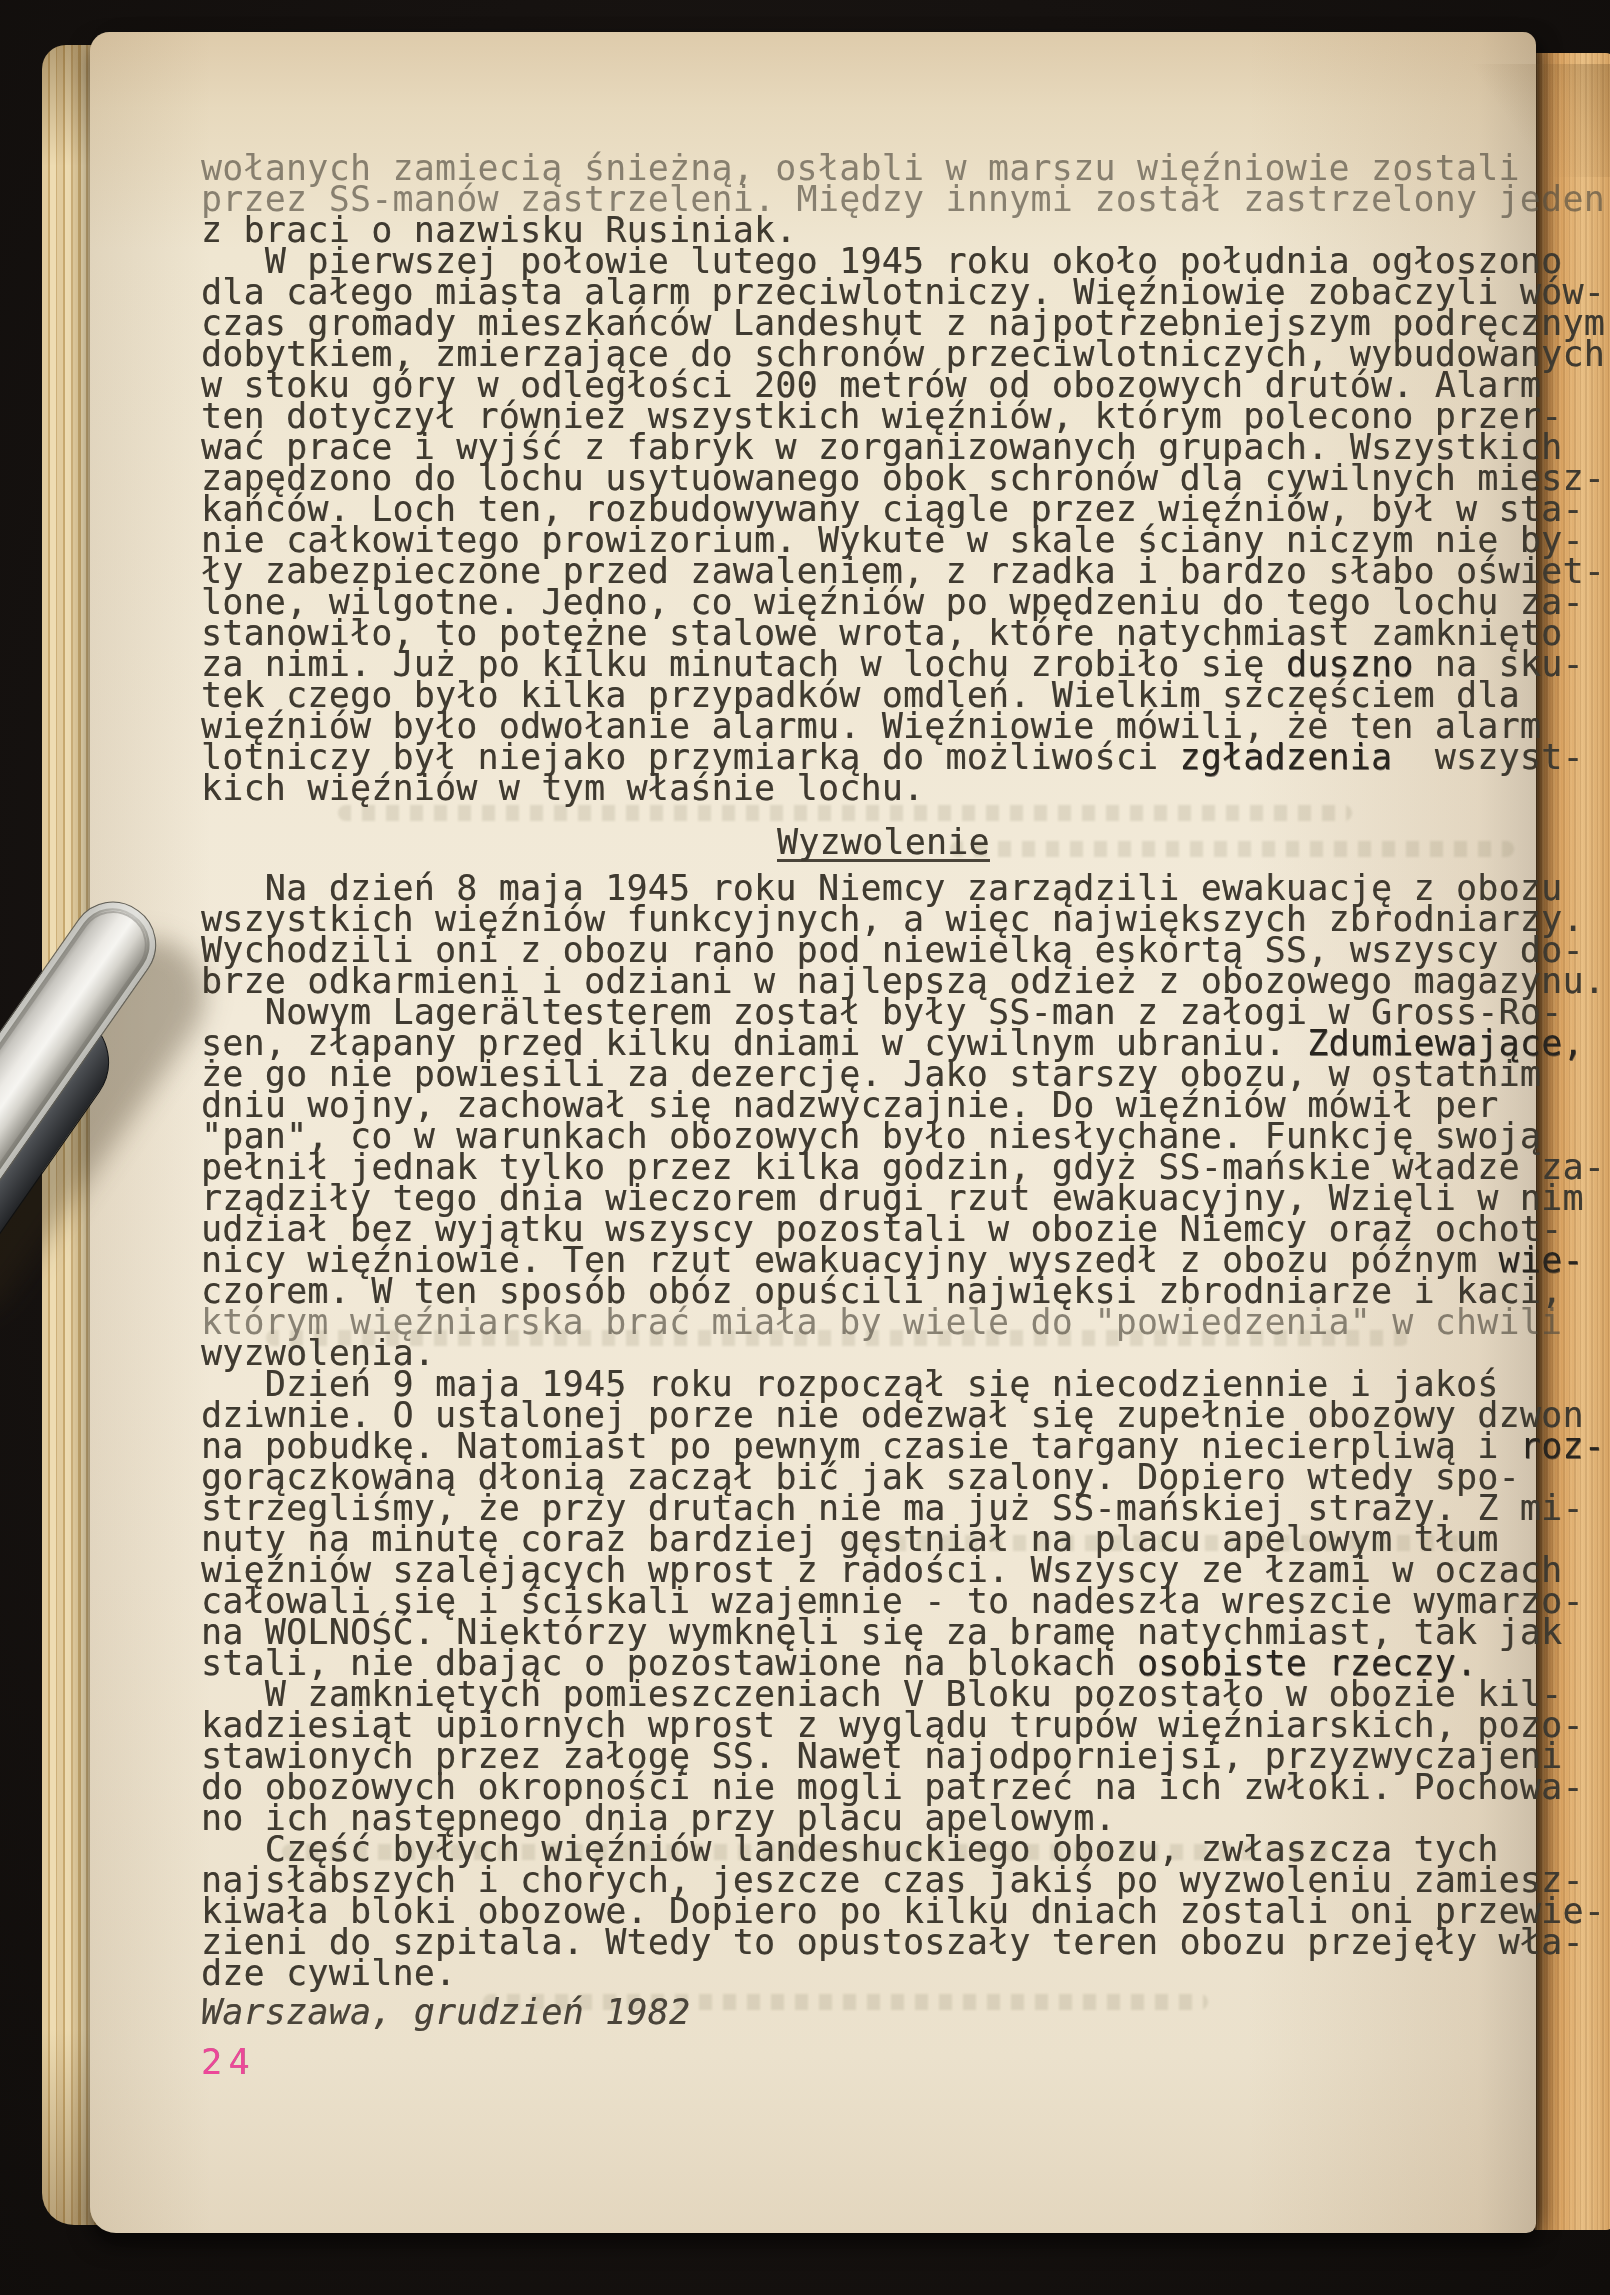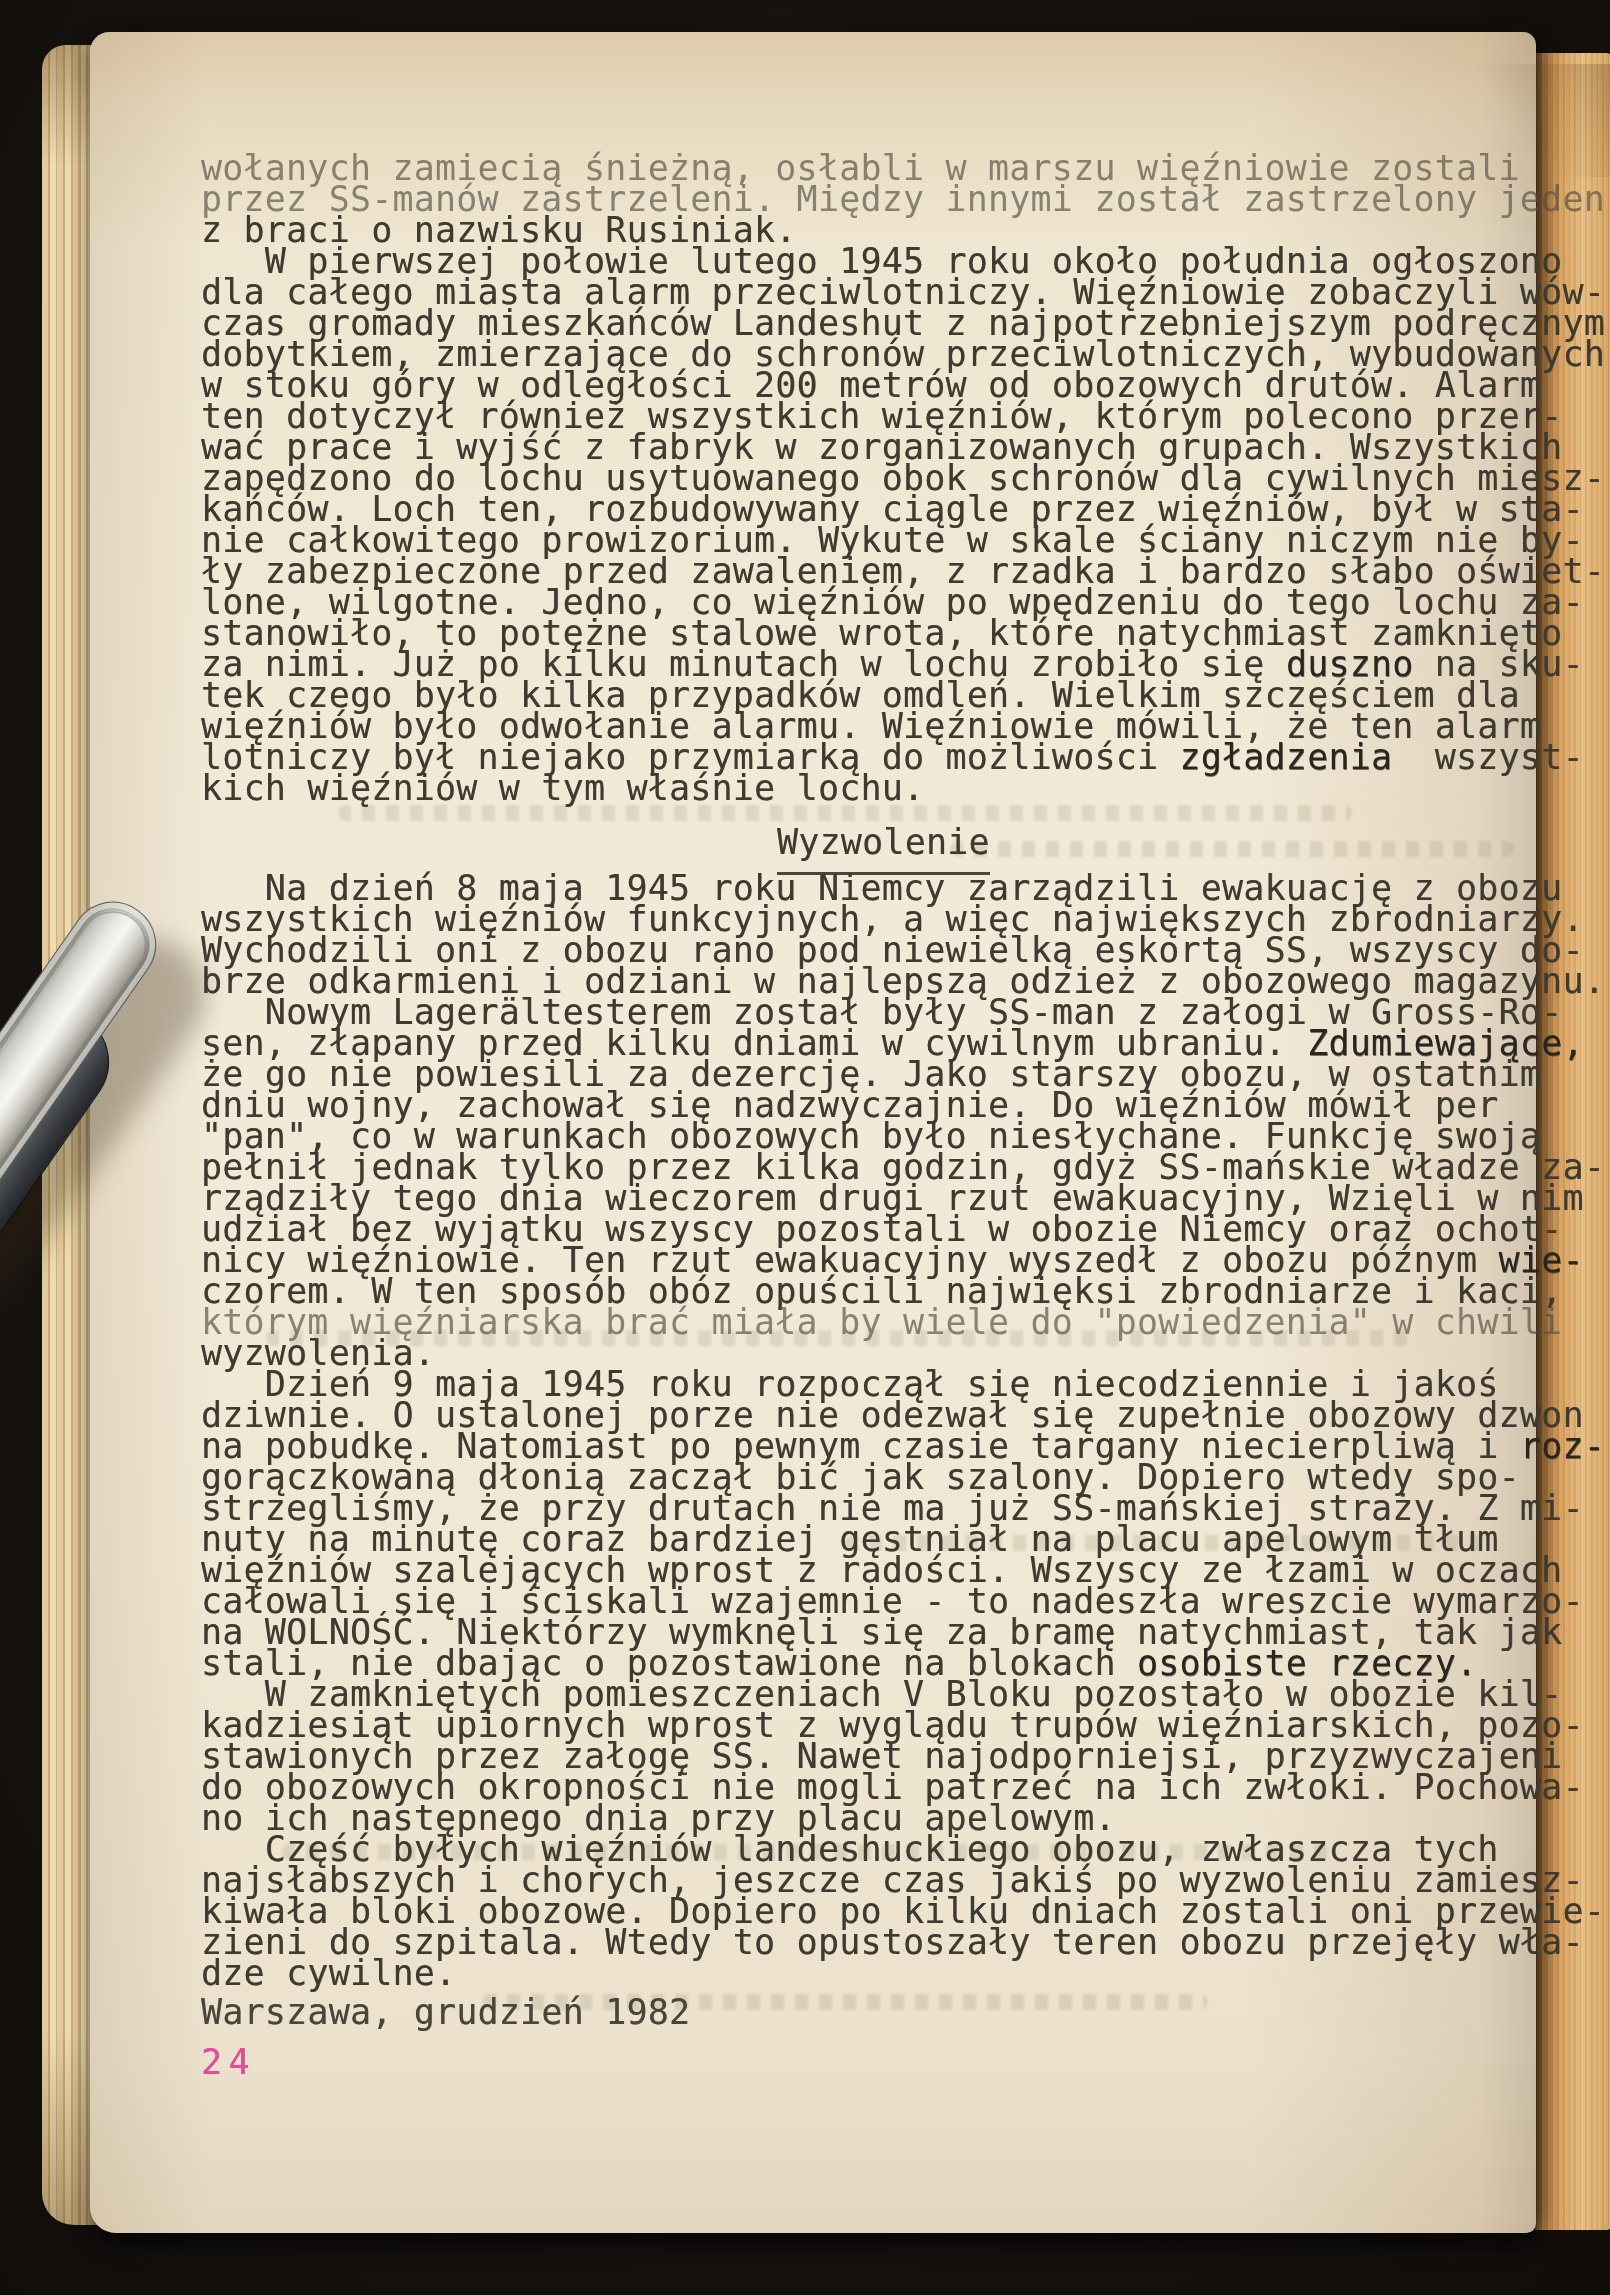--- a/index.html
+++ b/index.html
@@ -50,23 +50,23 @@
     position:absolute;left:201px;top:153px;width:1288px;
     font-size:35px;line-height:31px;letter-spacing:0.2px;
     color:#3f3a30;white-space:pre;
     text-shadow:0.3px 0.3px 0.4px rgba(63,58,48,.55);
   }
   .line{height:31px;}
   .seg-b{font-weight:normal;color:#29251f;text-shadow:0.5px 0.5px 0.5px rgba(41,37,31,.6);}
   .tone-f{color:rgba(84,78,66,.66);text-shadow:none;}
   .heading-text{
     display:inline-block;margin-left:576px;
-    border-bottom:3.2px solid #4a443a;padding-bottom:14px;
+    border-bottom:3.2px solid #4a443a;padding-bottom:1px;
   }
-  .dateline{color:#4a443a;}
+  .dateline{color:#4a443a;font-style:italic;}
   .pagenum{letter-spacing:6.4px;color:#ec4899;}
   
   .clip-shadow{
     position:absolute;left:-161px;top:1071px;width:435px;height:113px;border-radius:56px;
     background:rgba(55,42,22,.32);filter:blur(13px);transform:rotate(-55deg);
   }
   .clip-dark{
     position:absolute;left:-233px;top:1131px;width:403px;height:105px;border-radius:52px;
     transform:rotate(-55deg);
     background:linear-gradient(to bottom,#191b1e 0%,#3c3f43 35%,#6d7074 58%,#4a4d51 75%,#232528 100%);

